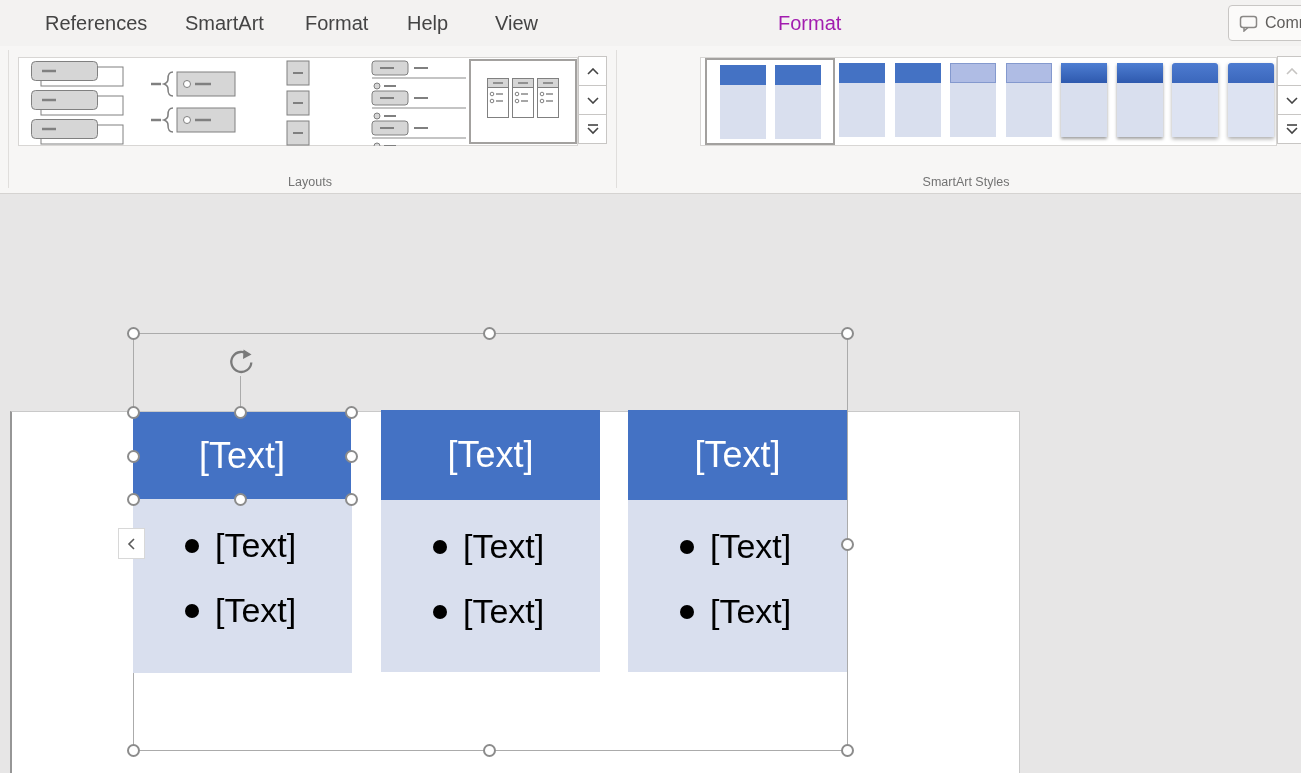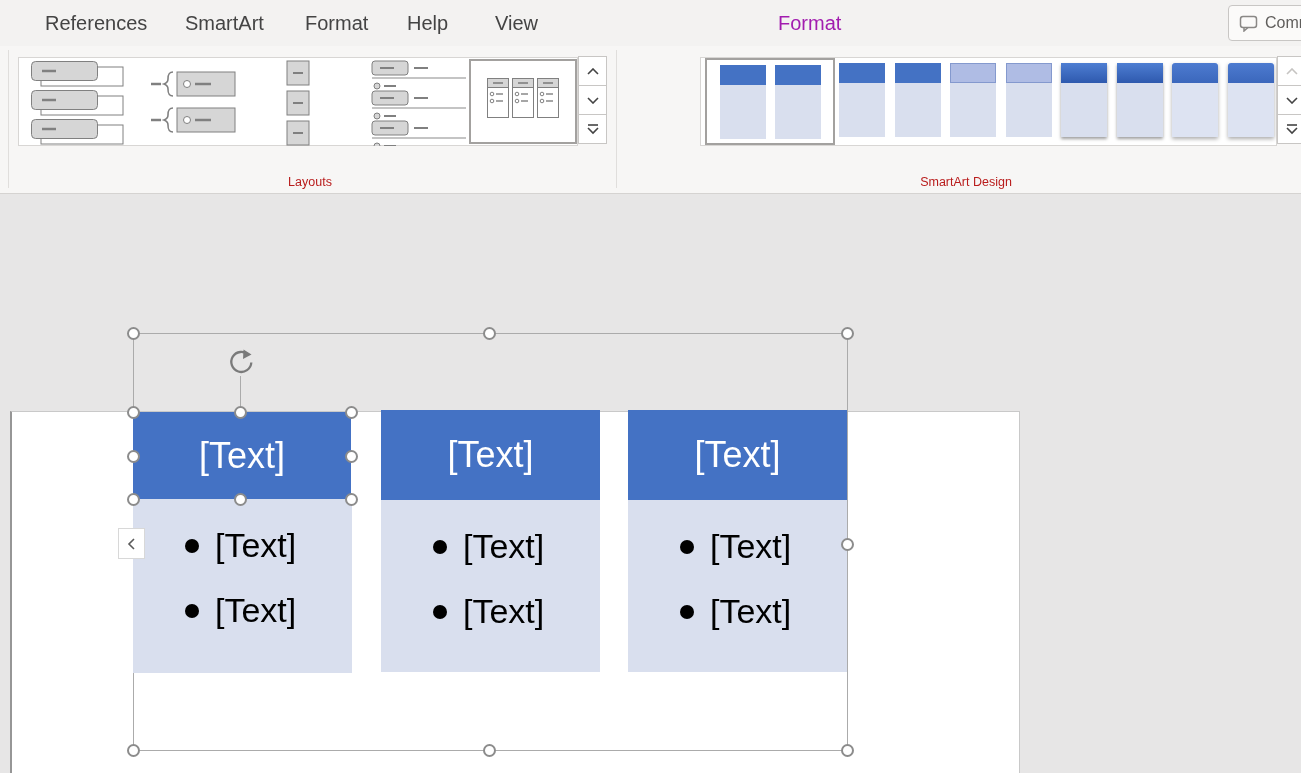--- a/index.html
+++ b/index.html
@@ -9,21 +9,21 @@
   .tabbar{position:absolute;left:0;top:0;width:1301px;height:46px;background:#f3f2f1;}
   .tab{position:absolute;top:0;height:46px;line-height:46px;font-size:20px;color:#444;cursor:default;white-space:nowrap;}
   .tab.ctx{color:#a21caf;}
   .tab.active{color:#2b579a;font-weight:bold;}
   .tab.active::after{content:"";position:absolute;left:-6px;right:-6px;bottom:2px;height:4px;background:#2b579a;}
   .comments-btn{position:absolute;left:1228px;top:5px;width:110px;height:36px;background:#fbfaf9;border:1px solid #c8c6c4;border-radius:4px;display:flex;align-items:center;padding-left:10px;box-sizing:border-box;color:#605e5c;font-size:16px;gap:7px;}
 
   
   .ribbon{position:absolute;left:0;top:46px;width:1301px;height:148px;background:#f7f6f5;border-bottom:1px solid #d5d3d1;box-sizing:border-box;}
   .vsep{position:absolute;top:4px;height:138px;width:1px;background:#e0dedc;}
-  .grouplabel{position:absolute;top:129px;height:18px;font-size:12.5px;color:#b91c1c;text-align:center;}
+  .grouplabel{position:absolute;top:129px;height:18px;font-size:12.5px;color:#737373;text-align:center;}
   .gallery{position:absolute;top:11px;height:89px;background:#fff;border:1px solid #d8d6d4;box-sizing:border-box;}
   .scrollcol{position:absolute;top:11px;width:29px;}
   .scrollbtn{width:29px;height:30px;background:#fff;border:1px solid #c8c6c4;box-sizing:border-box;margin-top:-1px;display:flex;align-items:center;justify-content:center;}
   .sel-box{position:absolute;border:2px solid #a3a19f;background:#fff;box-sizing:border-box;display:flex;align-items:center;justify-content:center;}
 
   .layout-thumb{position:absolute;}
 
   
   .chg-colors{position:absolute;left:620px;top:10px;width:92px;height:110px;text-align:center;cursor:default;}
   .chg-colors .txt{font-size:14.5px;color:#3b3a39;line-height:21px;}
@@ -291,21 +291,21 @@
           </svg>
       </div>
       <div class="scrollbtn">
         <svg width="12" height="11" viewBox="0 0 12 11">
             <line x1="1" y1="1" x2="11" y2="1" stroke="#444" stroke-width="1.6"></line>
             <polyline points="1,4 6,9 11,4" fill="none" stroke="#444" stroke-width="1.6"></polyline>
           </svg>
       </div>
     </div>
 
-    <div class="grouplabel" style="left:866px;width:200px">SmartArt Design</div>
+    <div class="grouplabel" style="left:866px;width:200px">SmartArt Styles</div>
   </div>
 
   <div class="docarea">
     <div class="page"></div>
 
     <div class="frameline" style="left:133px;top:138px;width:715px;height:1px"></div>
     <div class="frameline" style="left:133px;top:555px;width:715px;height:1px"></div>
     <div class="frameline" style="left:133px;top:138px;width:1px;height:417px"></div>
     <div class="frameline" style="left:847px;top:138px;width:1px;height:417px"></div>
 

